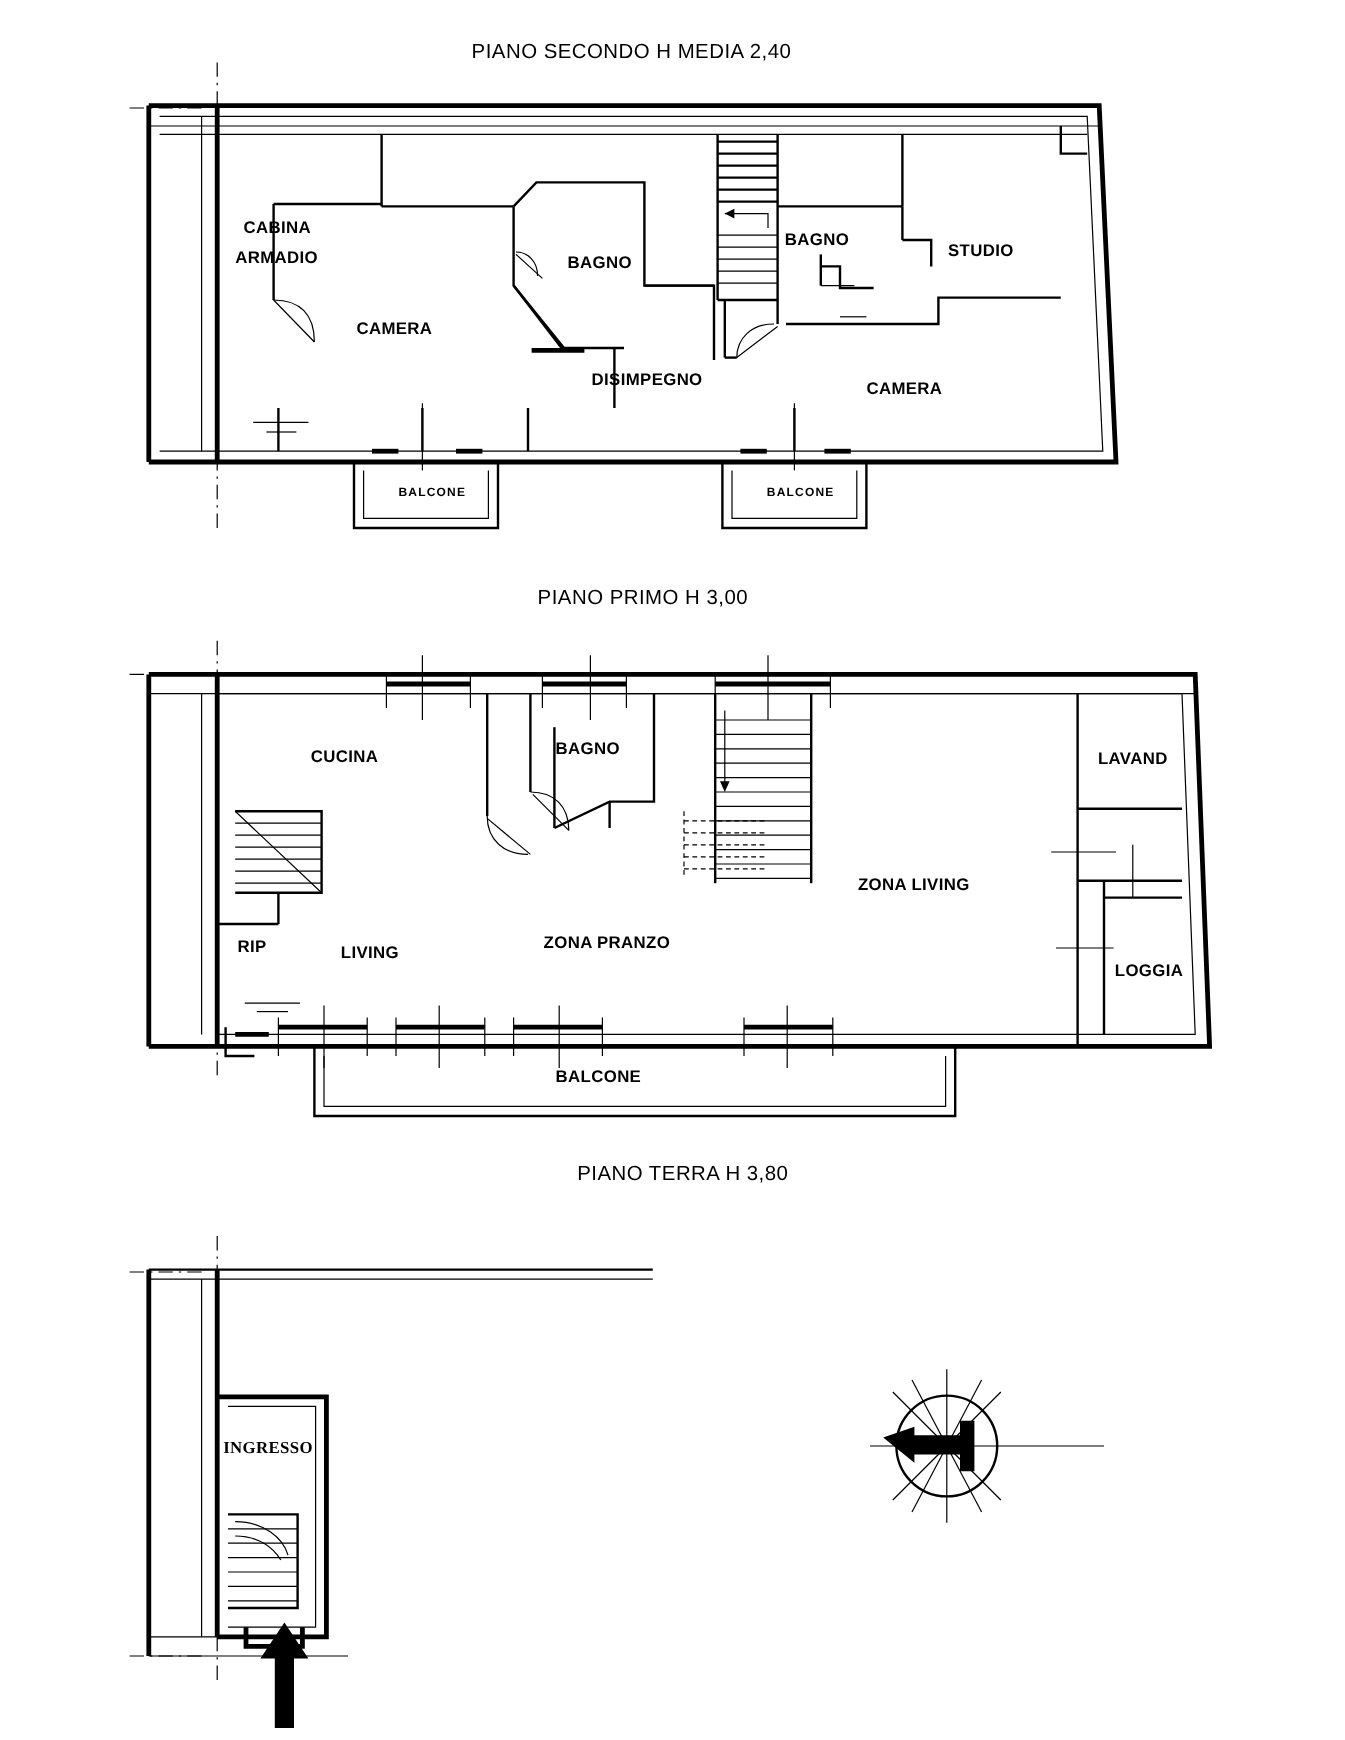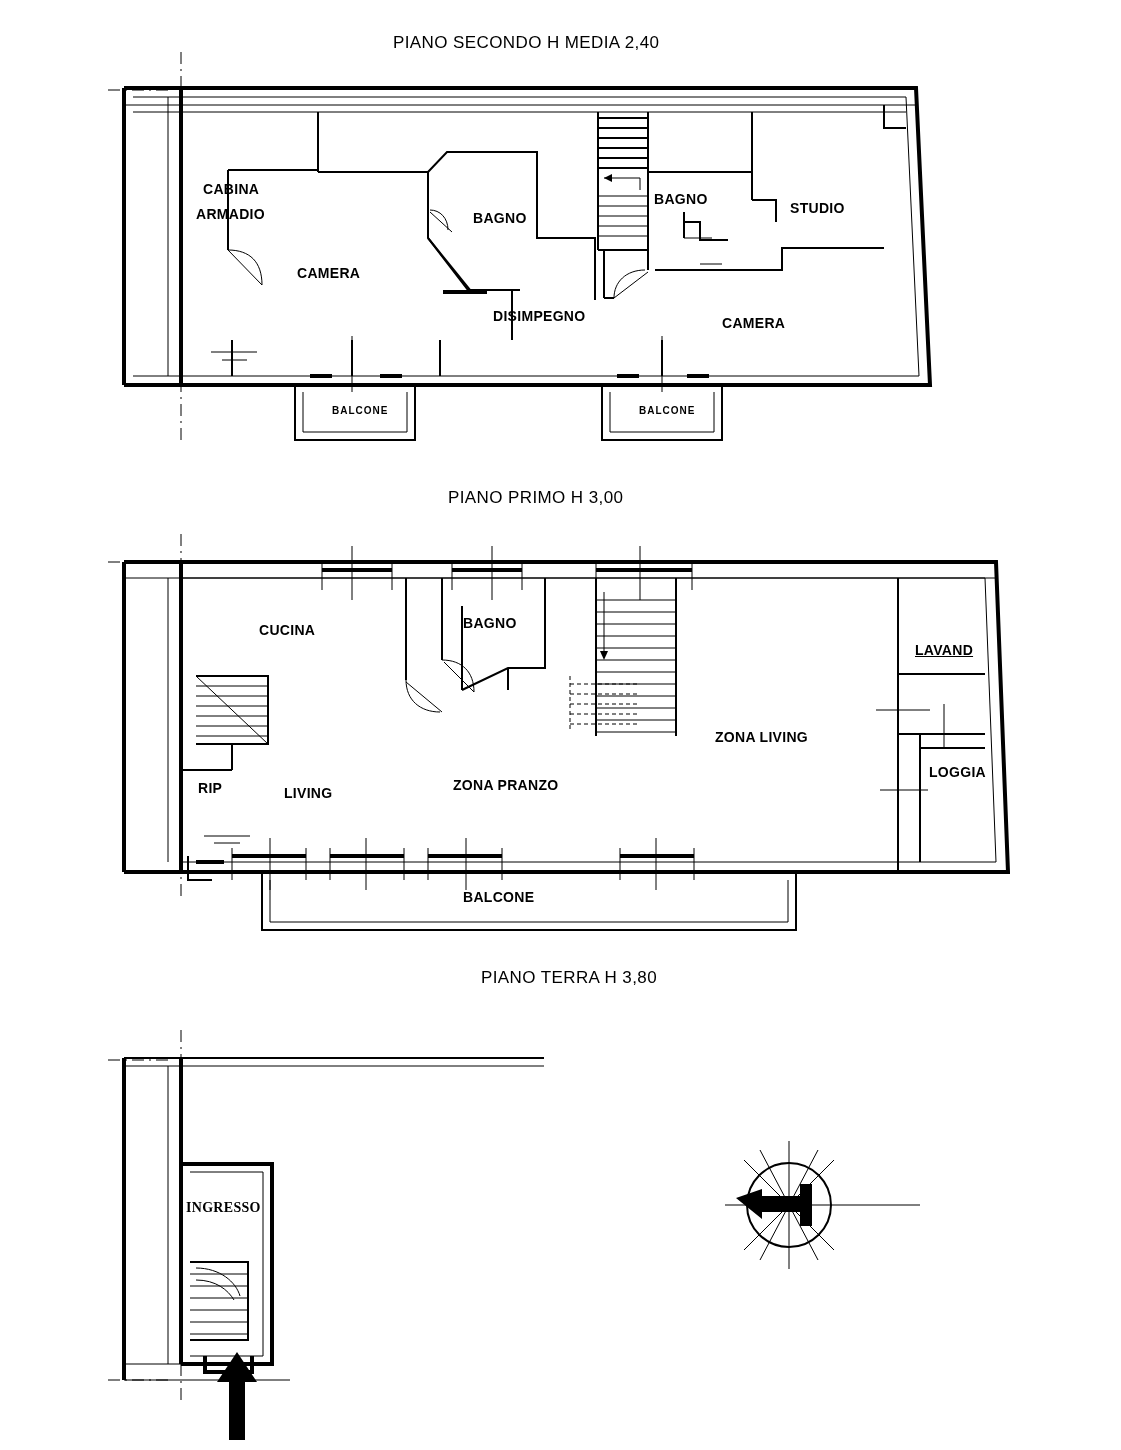--- a/index.html
+++ b/index.html
@@ -229,22 +229,22 @@
     <path class="w med" d="M262,872 L262,930 L796,930 L796,872"></path>
     <path class="w thin" d="M270,880 L270,922 L788,922 L788,880"></path>
   </svg>
 
   <div class="room-label" style="left:259px;top:622px;">CUCINA</div>
   <div class="room-label" style="left:463px;top:615px;">BAGNO</div>
   <div class="room-label" style="left:198px;top:780px;">RIP</div>
   <div class="room-label" style="left:284px;top:785px;">LIVING</div>
   <div class="room-label" style="left:453px;top:777px;">ZONA PRANZO</div>
   <div class="room-label" style="left:715px;top:729px;">ZONA LIVING</div>
-  <div class="room-label" style="left:915px;top:642px;text-decoration:underline;">LAVAND</div>
-  <div class="room-label" style="left:929px;top:764px;">LOGGIA</div>
+  <div class="room-label" style="left:915px;top:624px;">LAVAND</div>
+  <div class="room-label" style="left:929px;top:800px;">LOGGIA</div>
   <div class="room-label" style="left:463px;top:889px;">BALCONE</div>
 
   <svg width="1121" height="1450">
 
     <line class="dash" x1="181" y1="1030" x2="181" y2="1090"></line>
     <line class="dash" x1="108" y1="1060" x2="172" y2="1060"></line>
     <line class="dash" x1="181" y1="1340" x2="181" y2="1400"></line>
     <line class="dash" x1="108" y1="1380" x2="172" y2="1380"></line>
 
     <line class="w med" x1="124" y1="1058" x2="544" y2="1058"></line>

